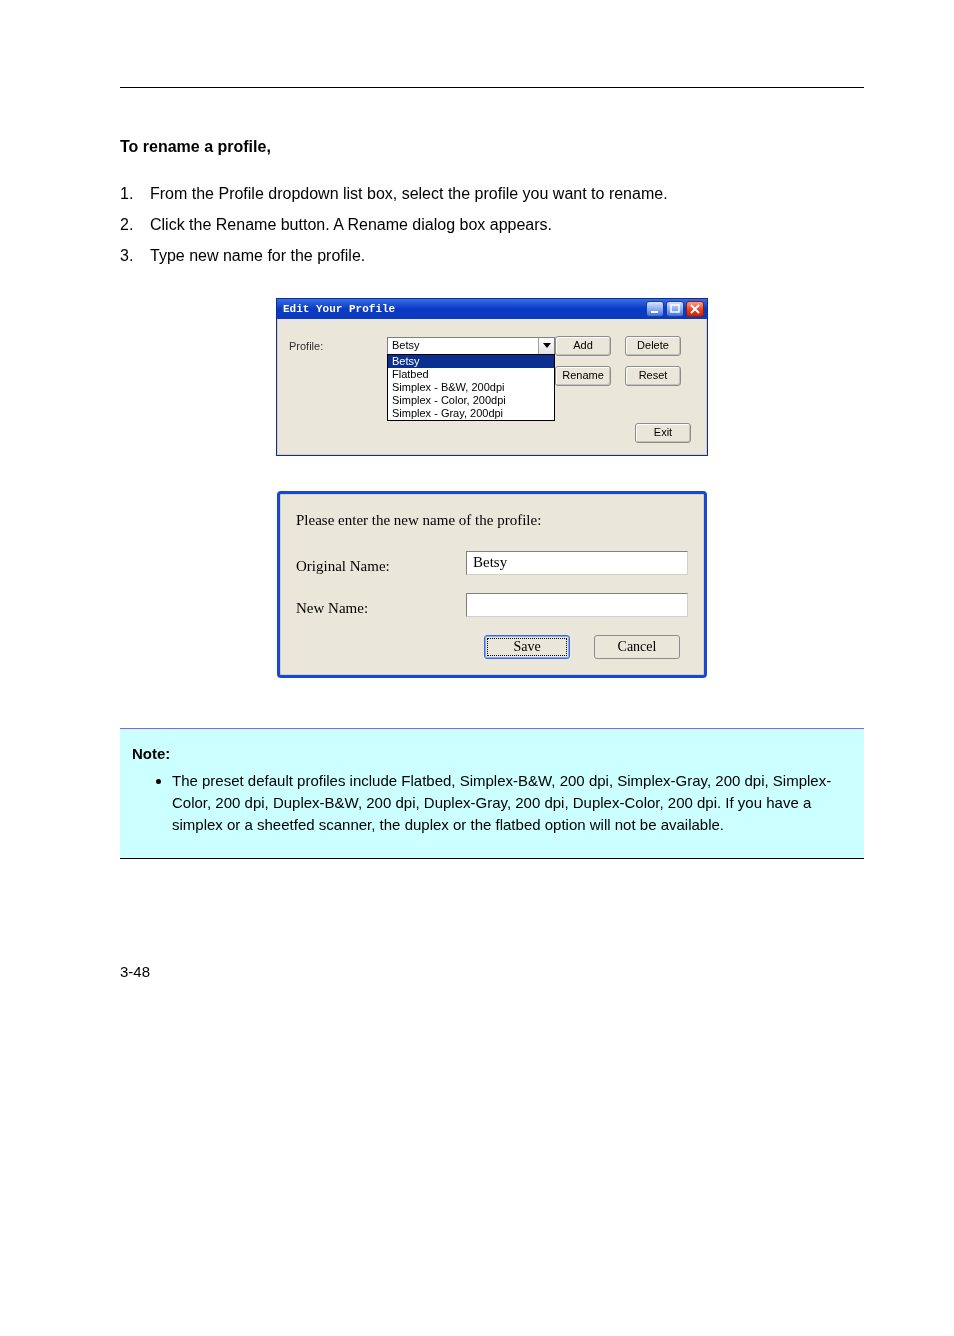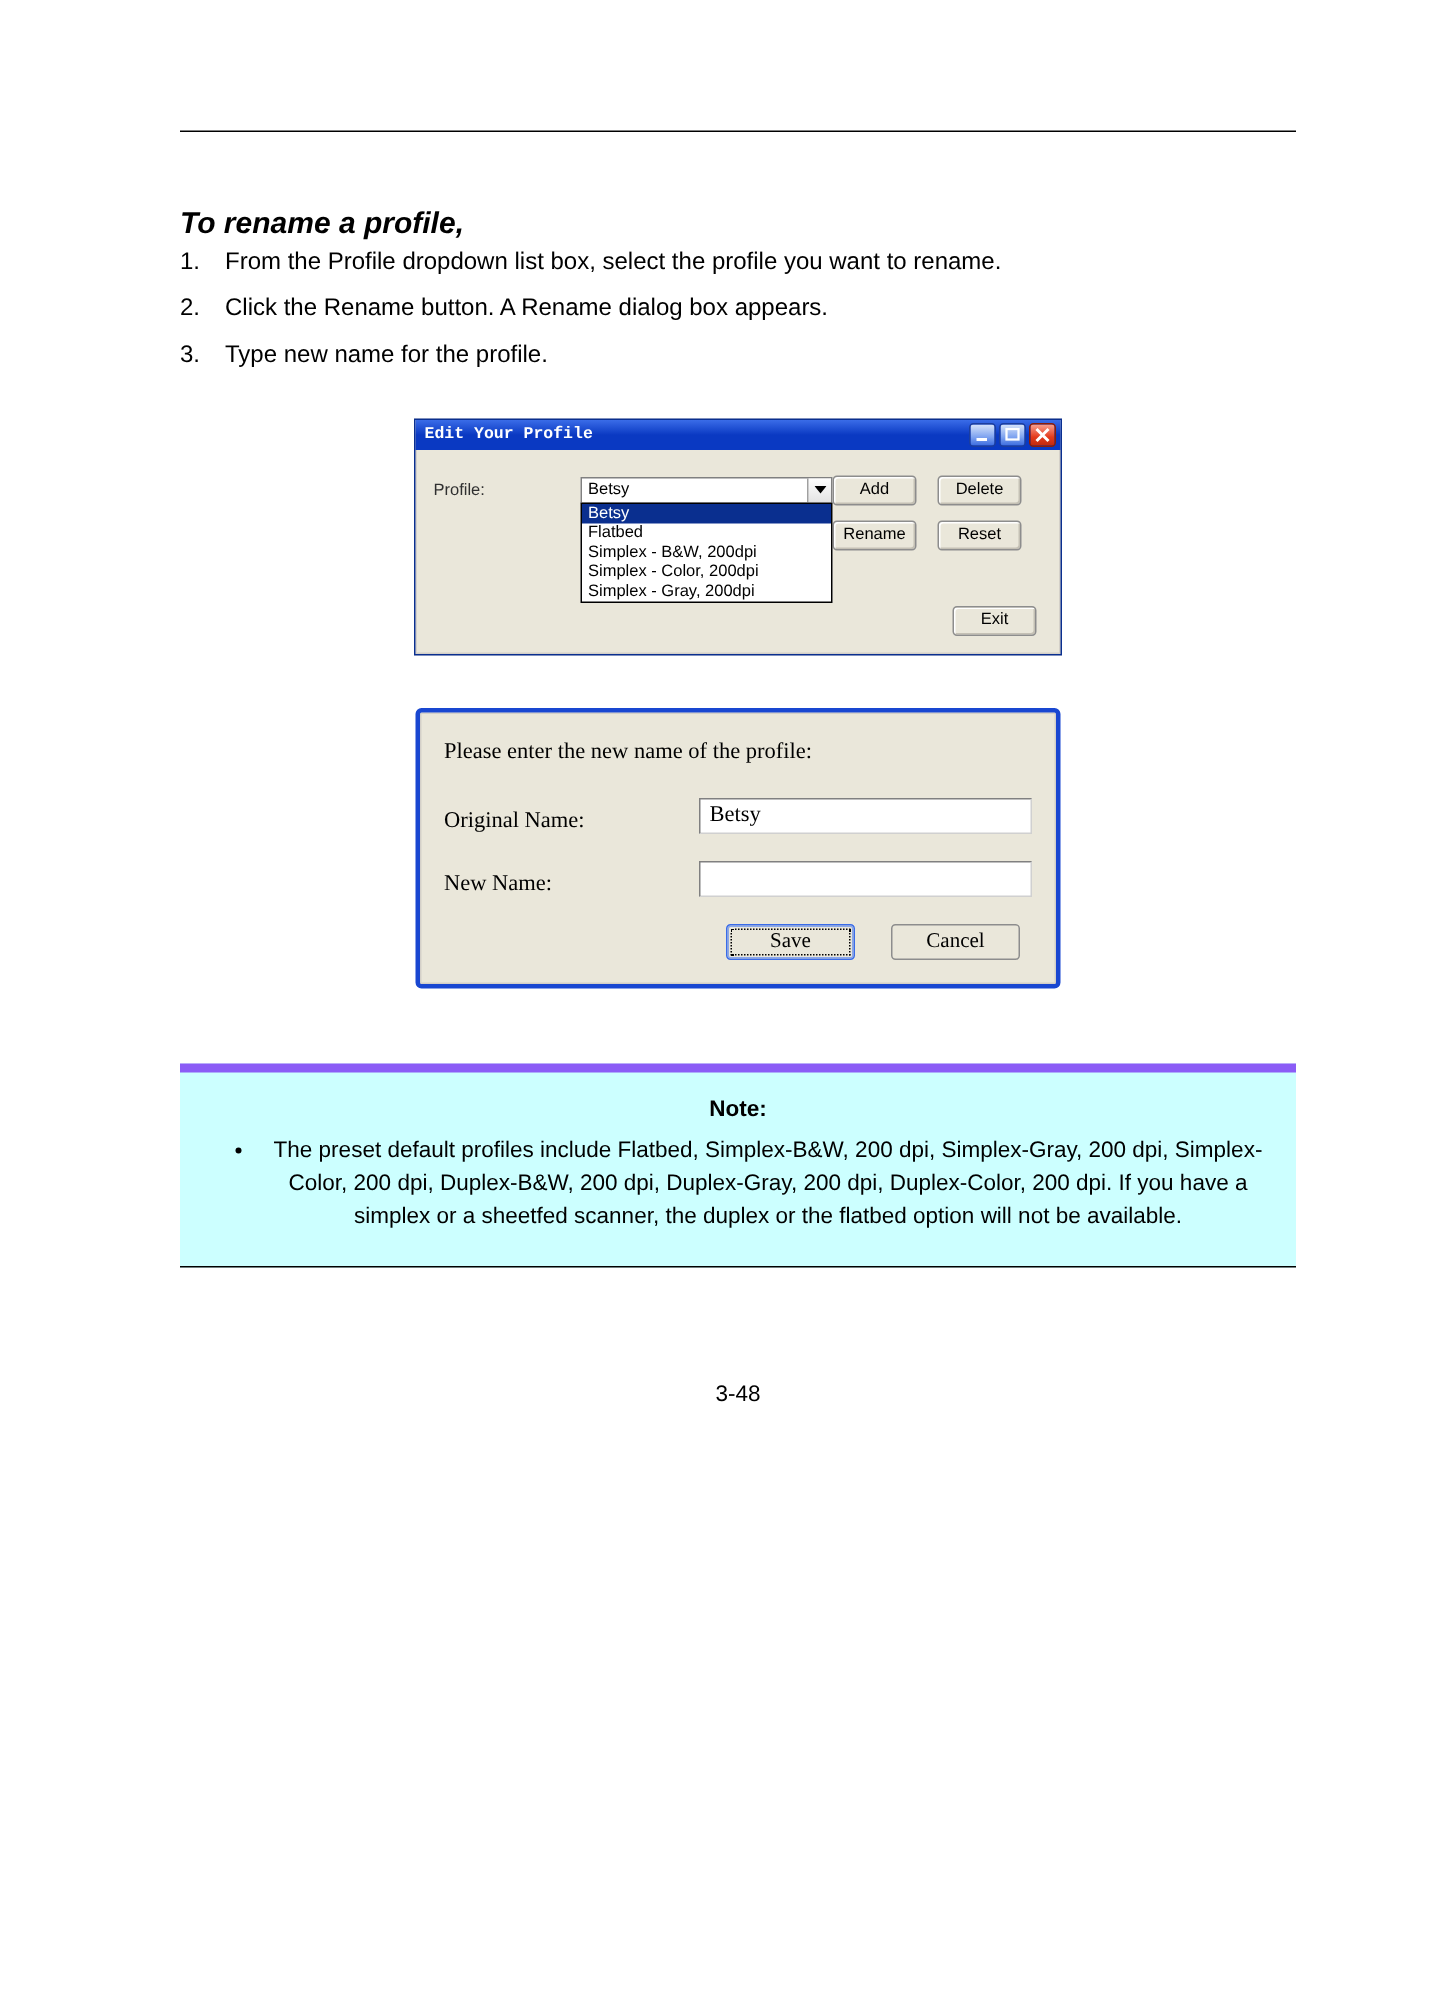--- a/index.html
+++ b/index.html
@@ -14,24 +14,23 @@
     padding: 60px 90px 40px 120px;
     position: relative;
   }
   .header-area {
     height: 28px;
     border-bottom: 1.5px solid #000;
     margin-bottom: 50px;
   }
   .section-title {
     font-family: Arial, sans-serif;
-    font-size: 20px;
+    font-size: 16px;
     font-weight: bold;
-    margin-bottom: 2px;
-    font-style: italic;
+    margin-bottom: 26px;
   }
   .step-list {
     list-style: none;
     margin-bottom: 30px;
   }
   .step-list li {
     display: flex;
     margin-bottom: 8px;
     font-family: Arial, sans-serif;
     font-size: 16px;
@@ -220,44 +219,42 @@
   }
   .rbtn.focus {
     outline: 1px dotted #000;
     outline-offset: -4px;
     border: 1px solid #3a6ce8;
     box-shadow: 0 0 0 1px #8ca8e8 inset;
   }
 
   .note-box {
     background: #ccffff;
-    border-top: 6px solid #8b5cf6;
+    border-top: 1px solid #8b5cf6;
     border-bottom: 1px solid #000;
     padding: 14px 12px 18px 12px;
     margin-top: 50px;
     font-family: Arial, sans-serif;
     font-size: 15px;
     line-height: 1.45;
-    text-align: center;
   }
   .note-box .note-label {
     font-weight: bold;
     margin-bottom: 6px;
   }
   .note-box ul {
     list-style: disc;
     padding-left: 40px;
   }
   .note-box li { margin-bottom: 4px; }
 
   .footer {
     font-family: Arial, sans-serif;
     font-size: 15px;
-    margin-top: 76px;
-    text-align: center;
+    margin-top: 104px;
   }
 </style>
 </head>
 <body>
 
 <div class="page">
 
   <div class="header-area"></div>
 
   <div class="section-title">To rename a profile,</div>

